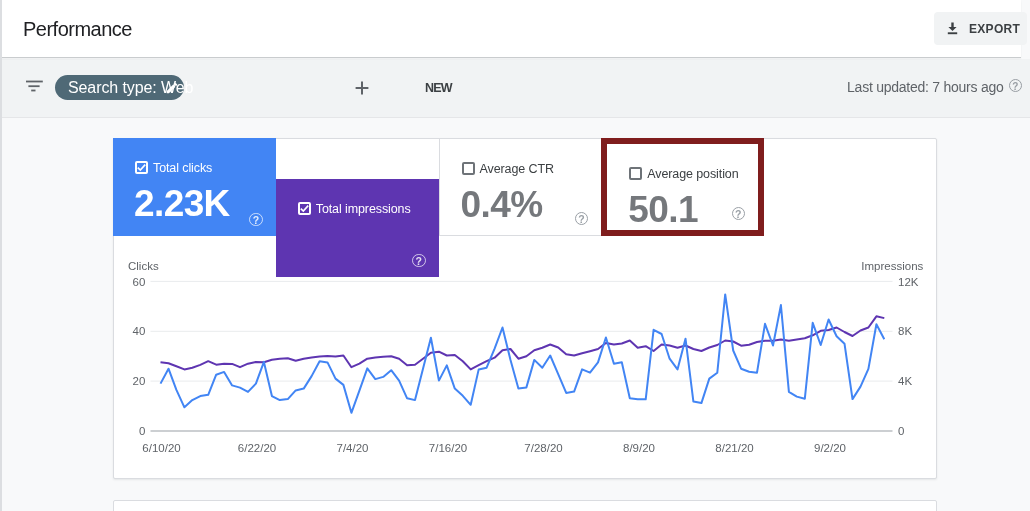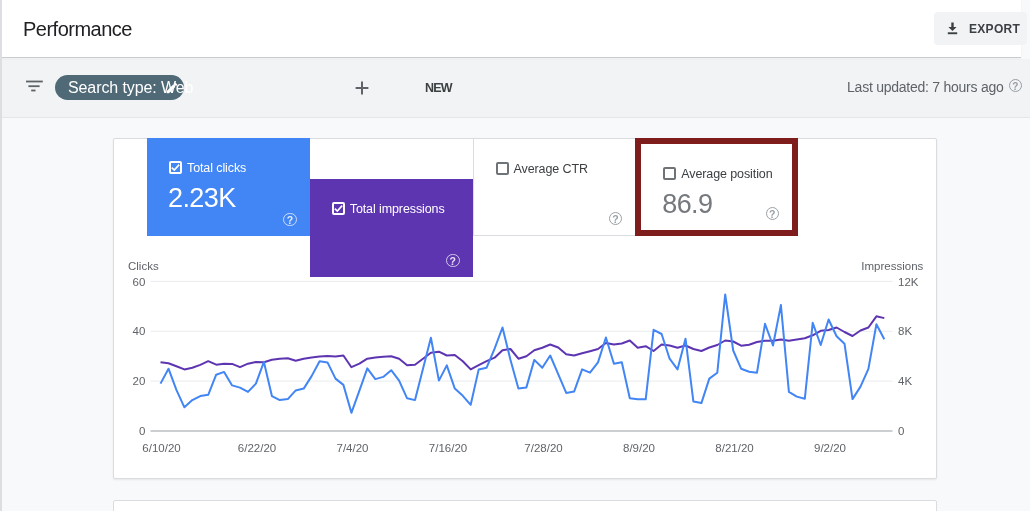--- a/index.html
+++ b/index.html
@@ -17,33 +17,33 @@
 .chip span { margin-left:13px; font-size:16px; letter-spacing:-0.1px; }
 .chip svg { position:absolute; right:5.5px; top:5.5px; }
 #chip1 { left:55px; width:129px; }
 #chip2 { left:190px; width:144px; }
 #newbtn { position:absolute; left:354.5px; top:16px; height:26px; display:flex; align-items:center; }
 #newbtn span { margin-left:12.5px; font-size:12.5px; font-weight:700; color:#3c4043; letter-spacing:-0.8px;padding-left:44px; }
 #lastupd { position:absolute; right:8px; top:19.5px; white-space:nowrap; font-size:14px; letter-spacing:-0.25px; color:#5f6368; display:flex; align-items:flex-start; height:17px; }
 #lastupd .qm { display:inline-block; width:13.5px; height:13.5px; border:1.5px solid #989da3; border-radius:50%; font-size:10px; font-weight:700; text-align:center; line-height:13.5px; margin-left:5px; color:#989da3; }
 #card1 { position:absolute; left:113px; top:138px; width:824px; height:341px; background:#fff; border:1px solid #dadce0; border-radius:2px; box-shadow:0 1px 2px rgba(60,64,67,0.1); }
 #card2 { position:absolute; left:113px; top:500px; width:824px; height:20px; background:#fff; border:1px solid #dadce0; border-radius:2px; }
-.tilerow { position:absolute; left:-1px; top:-1px; display:flex;padding-left:34px; }
+.tilerow { position:absolute; left:-1px; top:-1px; display:flex; }
 .tile { width:162.75px; height:98px; position:relative; }
 .t1 { background:#4285f4; }
 .t2 { background:#5e35b1;margin-top:41px; }
 .t3 { background:#fff; border:1px solid #dadce0; border-right:none; }
 .t4 { background:#fff; border:6px solid #7f1d1d; }
 .cb { position:absolute; left:22px; top:23px; width:13px; height:13px; border-radius:2px; }
 .cb-on { border:2px solid #fff; }
 .cb-off { border:2px solid #6e7378; }
 .tlabel { position:absolute; left:40px; top:23px; font-size:12.5px; letter-spacing:-0.1px; line-height:14px; }
 .t1 .tlabel,.t2 .tlabel { color:#fff; }
 .t3 .tlabel,.t4 .tlabel { color:#3c4043;text-align:right; }
-.tval { position:absolute; left:21px; top:45px; font-size:27px; letter-spacing:-0.6px; }
+.tval { position:absolute; left:21px; top:45px; font-size:37px; letter-spacing:-0.6px;font-weight:bold; }
 .t1 .tval,.t2 .tval { color:#fff; }
 .t3 .tval,.t4 .tval { color:#75787c; }
 .tq { position:absolute; right:13px; bottom:10px; width:13.5px; height:13.5px; border-radius:50%; font-size:10.5px; font-weight:700; text-align:center; line-height:13.5px; }
 .t1 .tq,.t2 .tq { border:1.7px solid rgba(255,255,255,0.7); color:rgba(255,255,255,0.85); }
 .t3 .tq,.t4 .tq { border:1.7px solid #9aa0a6; color:#9aa0a6; }
 </style>
 </head>
 <body>
 <div id="leftedge"></div>
 <div id="topbar">
@@ -93,26 +93,27 @@
           <svg width="9" height="9" viewBox="0 0 9 9" style="display:block;margin:0 auto;margin-top:0px">
             <path d="M0.8 4.6 L3.3 7.1 L8.2 1.6" stroke="#fff" stroke-width="1.6" fill="none"></path>
           </svg>
         </div>
       <div class="tlabel">Total impressions</div>
       <div class="tq">?</div>
     </div>
     <div class="tile t3">
       <div class="cb cb-off"></div>
       <div class="tlabel">Average CTR</div>
+      <div class="tval">0.4%</div>
       <div class="tq">?</div>
     </div>
     <div class="tile t4">
       <div class="cb cb-off"></div>
       <div class="tlabel">Average position</div>
-      <div class="tval">86.9</div>
+      <div class="tval">50.1</div>
       <div class="tq">?</div>
     </div>
   </div>
   <svg id="chart" width="824" height="245" viewBox="113 234 824 245" style="position:absolute;left:-1px;top:95px;" font-family="Liberation Sans, sans-serif">
     <text x="128" y="270" font-size="11.5" fill="#5f6368">Clicks</text>
     <text x="923.3" y="270" font-size="11.5" fill="#5f6368" text-anchor="end">Impressions</text>
     <line x1="150.5" y1="281.4" x2="892.5" y2="281.4" stroke="#e9ebed" stroke-width="1"></line>
     <line x1="150.5" y1="331.3" x2="892.5" y2="331.3" stroke="#e9ebed" stroke-width="1"></line>
     <line x1="150.5" y1="381.1" x2="892.5" y2="381.1" stroke="#e9ebed" stroke-width="1"></line>
     <line x1="150.5" y1="431" x2="892.5" y2="431" stroke="#9aa0a6" stroke-width="1.2"></line>

